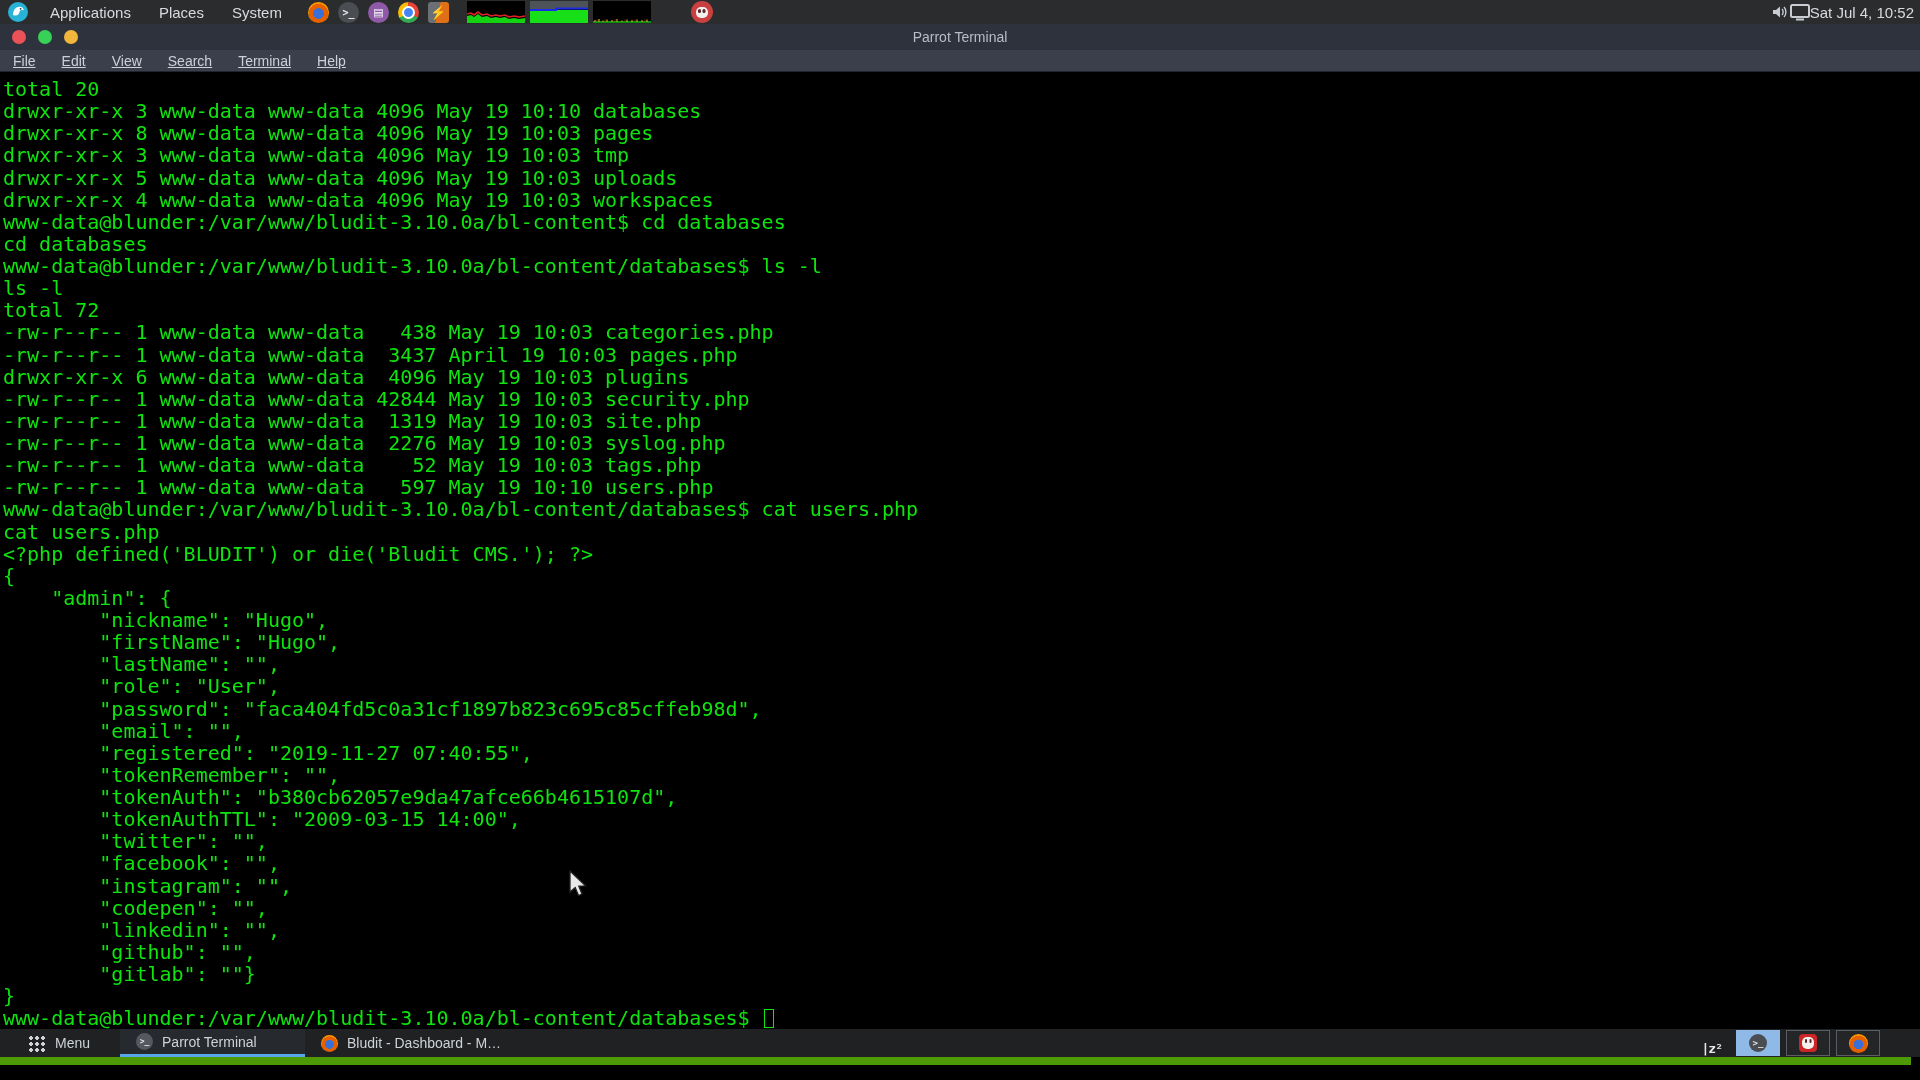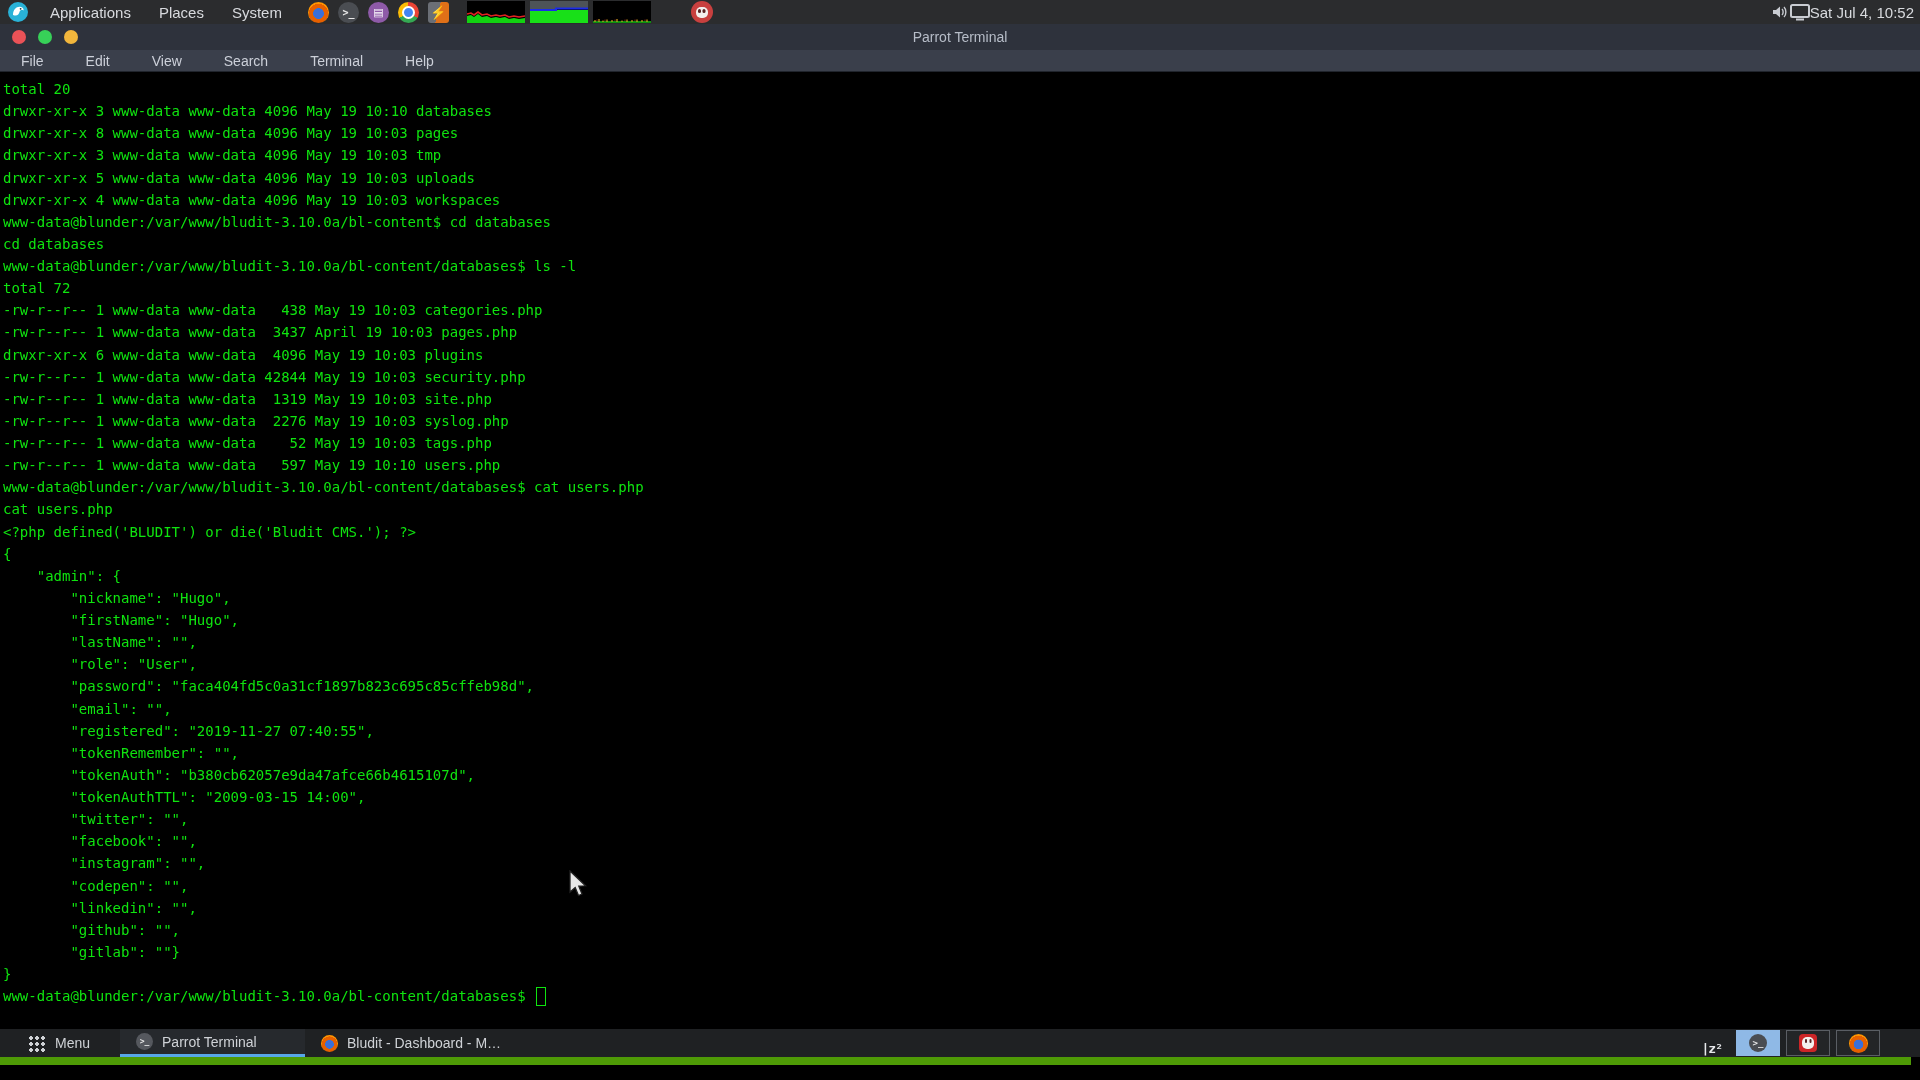--- a/index.html
+++ b/index.html
@@ -40,27 +40,27 @@
   .traffic{ position:absolute; left:12px; top:6px; display:flex; gap:12px;}
   .tl{ width:14px; height:14px; border-radius:50%;}
   .tl.red{ background:#ea5257;} .tl.green{ background:#37d158;} .tl.amber{ background:#f2b63c;}
   .win-title{ color:#b7bdc8; font-size:14px;}
 
   .menu-bar{
     position:absolute; top:50px; left:0; width:1920px; height:22px;
     background:#3a3f4b; display:flex; align-items:center; color:#ccd0d9; font-size:14px;
     border-bottom:1px solid #20242c;
   }
-  .menu-bar .mitem{ padding:0 21px; height:22px; display:flex; align-items:center; cursor:default;}
+  .menu-bar .mitem{ padding:0 13px; height:22px; display:flex; align-items:center; cursor:default;text-decoration:underline;}
 
   
   .term{
     position:absolute; top:72px; left:0; width:1920px; height:958px;
     background:#000; padding:6px 0 0 3px;
-    font-family:"DejaVu Sans Mono", monospace; font-size:14px; color:#0fe40f;border-radius:31px;
+    font-family:"DejaVu Sans Mono", monospace; font-size:20px; color:#0fe40f;border-radius:31px;
   }
   .term-line{ white-space:pre; height:22.14px; line-height:22.14px;}
   .prompt-row{ white-space:pre; height:22.14px; line-height:22.14px; display:flex; align-items:center;}
   .block-cursor{ display:inline-block; width:10px; height:19px; border:1.5px solid #0fe40f; margin-left:2px;}
 
   
   .tmux{
     position:absolute; top:1030px; left:0; width:1911px; height:35px;
     background:#4e9a06; color:#2e3d20; font-family:"DejaVu Sans Mono",monospace; font-size:16px;
     display:flex; align-items:center; justify-content:space-between; padding:0 4px; white-space:pre;
@@ -186,20 +186,21 @@
   <div>
       <div class="term-line">total 20</div>
       <div class="term-line">drwxr-xr-x 3 www-data www-data 4096 May 19 10:10 databases</div>
       <div class="term-line">drwxr-xr-x 8 www-data www-data 4096 May 19 10:03 pages</div>
       <div class="term-line">drwxr-xr-x 3 www-data www-data 4096 May 19 10:03 tmp</div>
       <div class="term-line">drwxr-xr-x 5 www-data www-data 4096 May 19 10:03 uploads</div>
       <div class="term-line">drwxr-xr-x 4 www-data www-data 4096 May 19 10:03 workspaces</div>
       <div class="term-line">www-data@blunder:/var/www/bludit-3.10.0a/bl-content$ cd databases</div>
       <div class="term-line">cd databases</div>
       <div class="term-line">www-data@blunder:/var/www/bludit-3.10.0a/bl-content/databases$ ls -l</div>
+      <div class="term-line">ls -l</div>
       <div class="term-line">total 72</div>
       <div class="term-line">-rw-r--r-- 1 www-data www-data   438 May 19 10:03 categories.php</div>
       <div class="term-line">-rw-r--r-- 1 www-data www-data  3437 April 19 10:03 pages.php</div>
       <div class="term-line">drwxr-xr-x 6 www-data www-data  4096 May 19 10:03 plugins</div>
       <div class="term-line">-rw-r--r-- 1 www-data www-data 42844 May 19 10:03 security.php</div>
       <div class="term-line">-rw-r--r-- 1 www-data www-data  1319 May 19 10:03 site.php</div>
       <div class="term-line">-rw-r--r-- 1 www-data www-data  2276 May 19 10:03 syslog.php</div>
       <div class="term-line">-rw-r--r-- 1 www-data www-data    52 May 19 10:03 tags.php</div>
       <div class="term-line">-rw-r--r-- 1 www-data www-data   597 May 19 10:10 users.php</div>
       <div class="term-line">www-data@blunder:/var/www/bludit-3.10.0a/bl-content/databases$ cat users.php</div>

